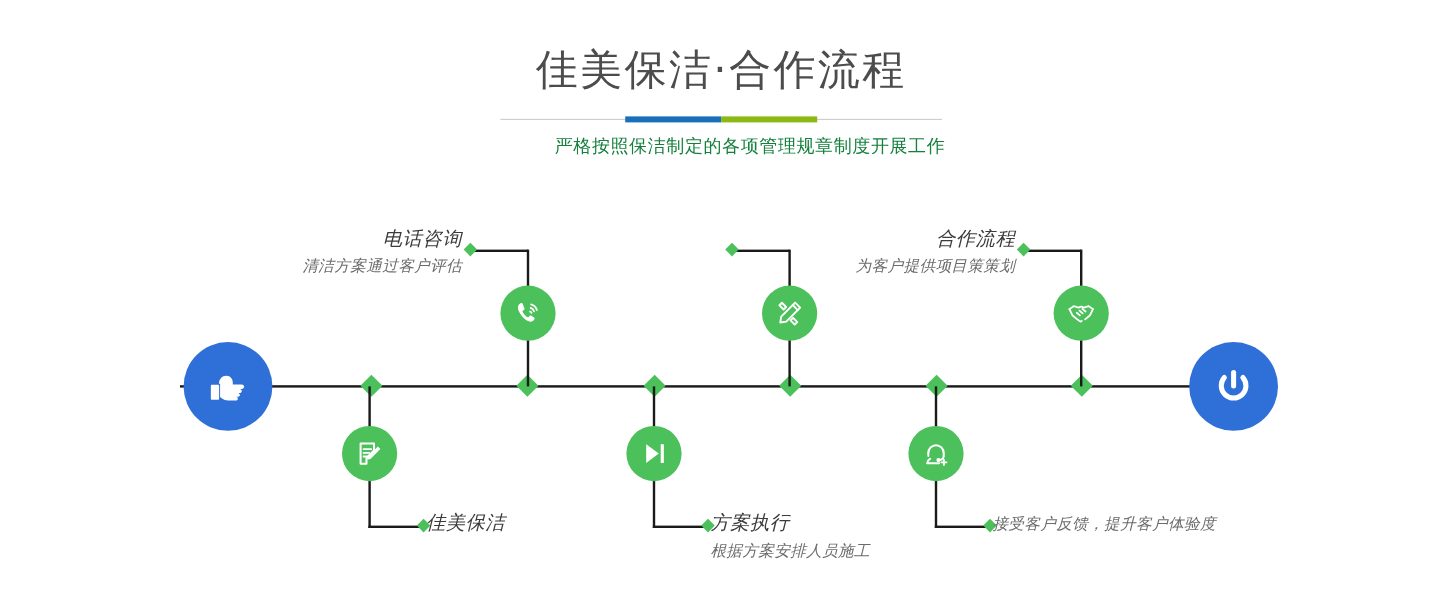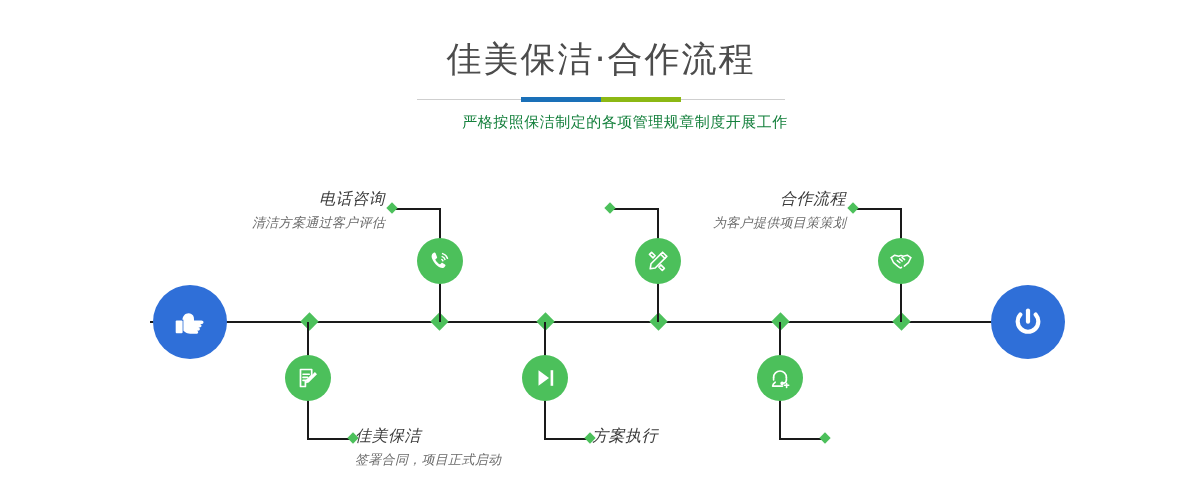--- a/index.html
+++ b/index.html
@@ -239,21 +239,20 @@
       <span>
         <svg width="26" height="26" viewBox="0 0 26 26">
           <path d="M5.5 4.5h11.2v5.8l-6.3 6.3v4.9H5.5z" fill="none" stroke="#ffffff" stroke-width="1.7" stroke-linejoin="round"></path>
           <path d="M8 9.3h6.3M8 12.4h4.6M8 15.4h3" stroke="#ffffff" stroke-width="1.6" stroke-linecap="round"></path>
           <path d="M19.9 7.1l2.1 2.1-8.3 8.3-2.8.7.7-2.8z" fill="#ffffff"></path>
         </svg>
       </span>
     </div>
     <div class="label-block bottom" style="left:355px; top:425px;">
       <div class="label-title">佳美保洁</div>
-      <div class="label-desc">签署合同，项目正式启动</div>
     </div>
 
     <div class="stem" style="left:657px; top:208px; height:114px;"></div>
     <div class="elbow" style="left:612px; top:208px; width:46px;"></div>
     <div class="label-dot" style="left:606px; top:204px;"></div>
     <div class="node" style="left:635px; top:238px;">
       <span>
         <svg width="26" height="26" viewBox="0 0 26 26">
           <g stroke="#ffffff" stroke-width="1.6" fill="none" stroke-linejoin="round" stroke-linecap="round">
             <path d="M17.6 4.2l4.2 4.2-11.6 11.6-5 .8.8-5z"></path>
@@ -271,40 +270,42 @@
     <div class="node" style="left:522px; top:355px;">
       <span>
         <svg width="26" height="26" viewBox="0 0 26 26">
           <path d="M6.5 5.2L17 13 6.5 20.8z" fill="#ffffff"></path>
           <rect x="18.6" y="5.2" width="2.6" height="15.6" fill="#ffffff"></rect>
         </svg>
       </span>
     </div>
     <div class="label-block bottom" style="left:592px; top:425px;">
       <div class="label-title">方案执行</div>
+      <div class="label-desc">根据方案安排人员施工</div>
     </div>
 
     <div class="stem" style="left:779px; top:322px; height:118px;"></div>
     <div class="elbow" style="left:779px; top:438px; width:46px;"></div>
     <div class="label-dot" style="left:821px; top:434px;"></div>
     <div class="node" style="left:757px; top:355px;">
       <span>
         <svg width="26" height="26" viewBox="0 0 26 26">
           <g stroke="#ffffff" stroke-width="1.6" fill="none" stroke-linecap="round" stroke-linejoin="round">
             <path d="M6.6 12.4a6.4 6.4 0 0 1 12.8 0"></path>
             <path d="M6.6 12.4v2.6M19.4 12.4v2.6"></path>
             <path d="M19.4 15c0 2-1.6 3.1-3.4 3.3"></path>
             <circle cx="15.1" cy="18.4" r="1"></circle>
             <path d="M8.2 17.2c-1.5.9-2.4 2.2-2.6 3.9h10"></path>
             <path d="M19.6 18.2v4.2M17.5 20.3h4.2"></path>
           </g>
         </svg>
       </span>
     </div>
     <div class="label-block bottom" style="left:827px; top:425px;">
+      <div class="label-desc">接受客户反馈，提升客户体验度</div>
     </div>
 
     <div class="stem" style="left:900px; top:208px; height:114px;"></div>
     <div class="elbow" style="left:855px; top:208px; width:46px;"></div>
     <div class="label-dot" style="left:849px; top:204px;"></div>
     <div class="node" style="left:878px; top:238px;">
       <span>
         <svg width="26" height="26" viewBox="0 0 26 26">
           <g stroke="#ffffff" stroke-width="1.5" fill="none" stroke-linejoin="round" stroke-linecap="round">
             <path d="M3.2 9.6l3.5-2.4 4.1 1.1 2.2-.9 2.2.9 4.1-1.1 3.5 2.4"></path>

